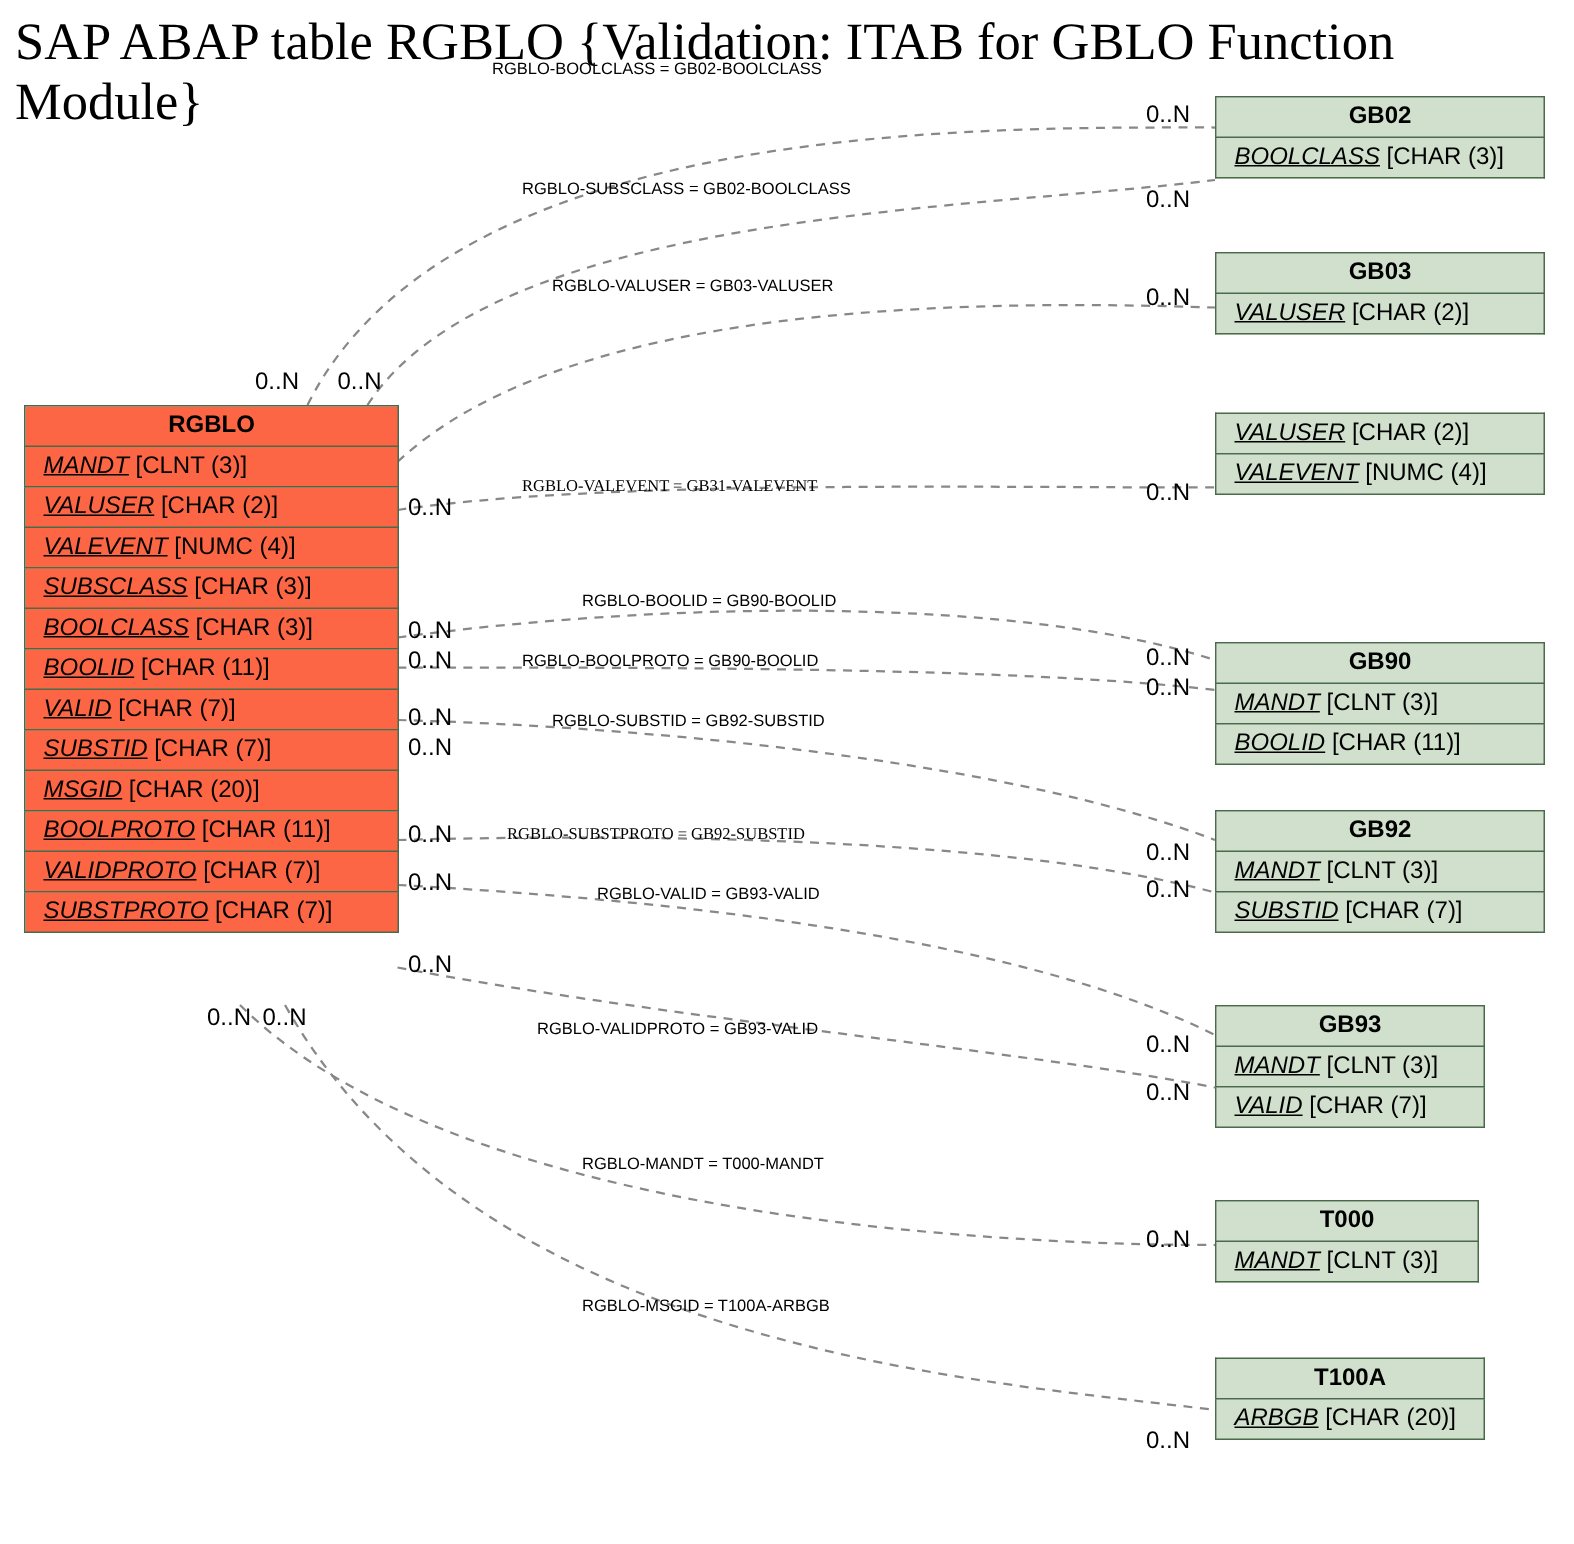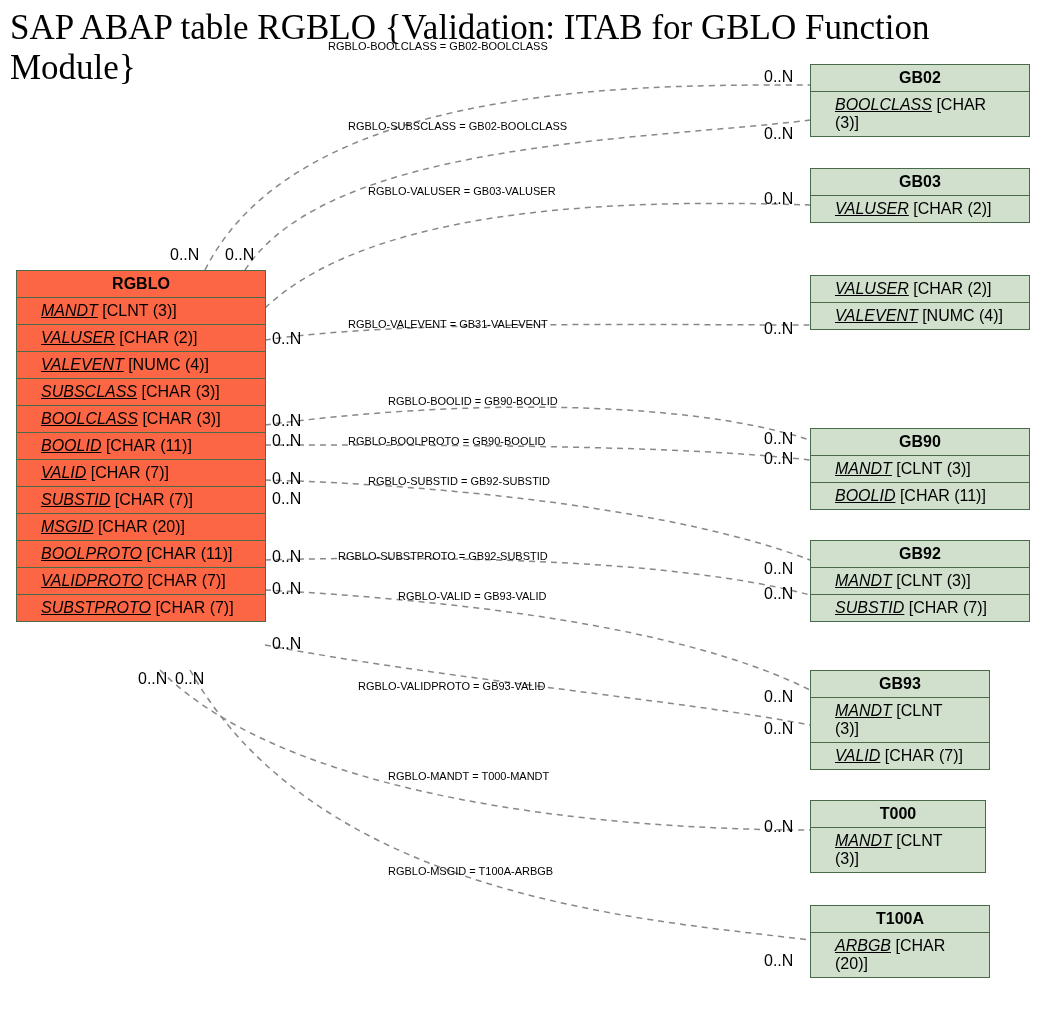--- a/index.html
+++ b/index.html
@@ -25,21 +25,21 @@
   border-collapse: collapse;
 }
 .table-box th {
   border: 1px solid #4a6b4a;
   padding: 4px 8px;
   text-align: center;
   font-weight: bold;
 }
 .table-box td {
   border: 1px solid #4a6b4a;
-  padding: 4px 24px;
+  padding: 4px 12px;
   text-align: left;
 }
 .table-box td .fname {
   font-style: italic;
   text-decoration: underline;
 }
 .table-box td .ftype {}
 .main-tbl th, .main-tbl td { background: #fc6644; }
 .ref-tbl th, .ref-tbl td { background: #d0e0cd; }
 .rel-label {
@@ -230,25 +230,25 @@
       </tr>
   <tr>
         <td><span class="fname">ARBGB</span> <span class="ftype">[CHAR (20)]</span></td>
       </tr>
 </tbody>
   </table>
 
 <div class="rel-label" style="left:328px; top:40px;">RGBLO-BOOLCLASS = GB02-BOOLCLASS</div>
 <div class="rel-label" style="left:348px; top:120px;">RGBLO-SUBSCLASS = GB02-BOOLCLASS</div>
 <div class="rel-label" style="left:368px; top:185px;">RGBLO-VALUSER = GB03-VALUSER</div>
-<div class="rel-label" style="left:348px; top:318px;">RGBLO-VALEVENT = GB31-VALEVENT</div>
+<div class="rel-label" style="left:348px; top:318px;font-family:Liberation Serif, serif;">RGBLO-VALEVENT = GB31-VALEVENT</div>
 <div class="rel-label" style="left:388px; top:395px;">RGBLO-BOOLID = GB90-BOOLID</div>
 <div class="rel-label" style="left:348px; top:435px;">RGBLO-BOOLPROTO = GB90-BOOLID</div>
 <div class="rel-label" style="left:368px; top:475px;">RGBLO-SUBSTID = GB92-SUBSTID</div>
-<div class="rel-label" style="left:338px; top:550px;">RGBLO-SUBSTPROTO = GB92-SUBSTID</div>
+<div class="rel-label" style="left:338px; top:550px;font-family:Liberation Serif, serif;">RGBLO-SUBSTPROTO = GB92-SUBSTID</div>
 <div class="rel-label" style="left:398px; top:590px;">RGBLO-VALID = GB93-VALID</div>
 <div class="rel-label" style="left:358px; top:680px;">RGBLO-VALIDPROTO = GB93-VALID</div>
 <div class="rel-label" style="left:388px; top:770px;">RGBLO-MANDT = T000-MANDT</div>
 <div class="rel-label" style="left:388px; top:865px;">RGBLO-MSGID = T100A-ARBGB</div>
 
 <div class="card-label" style="left:170px; top:246px;">0..N</div>
 <div class="card-label" style="left:225px; top:246px;">0..N</div>
 <div class="card-label" style="left:272px; top:330px;">0..N</div>
 <div class="card-label" style="left:272px; top:412px;">0..N</div>
 <div class="card-label" style="left:272px; top:432px;">0..N</div>

